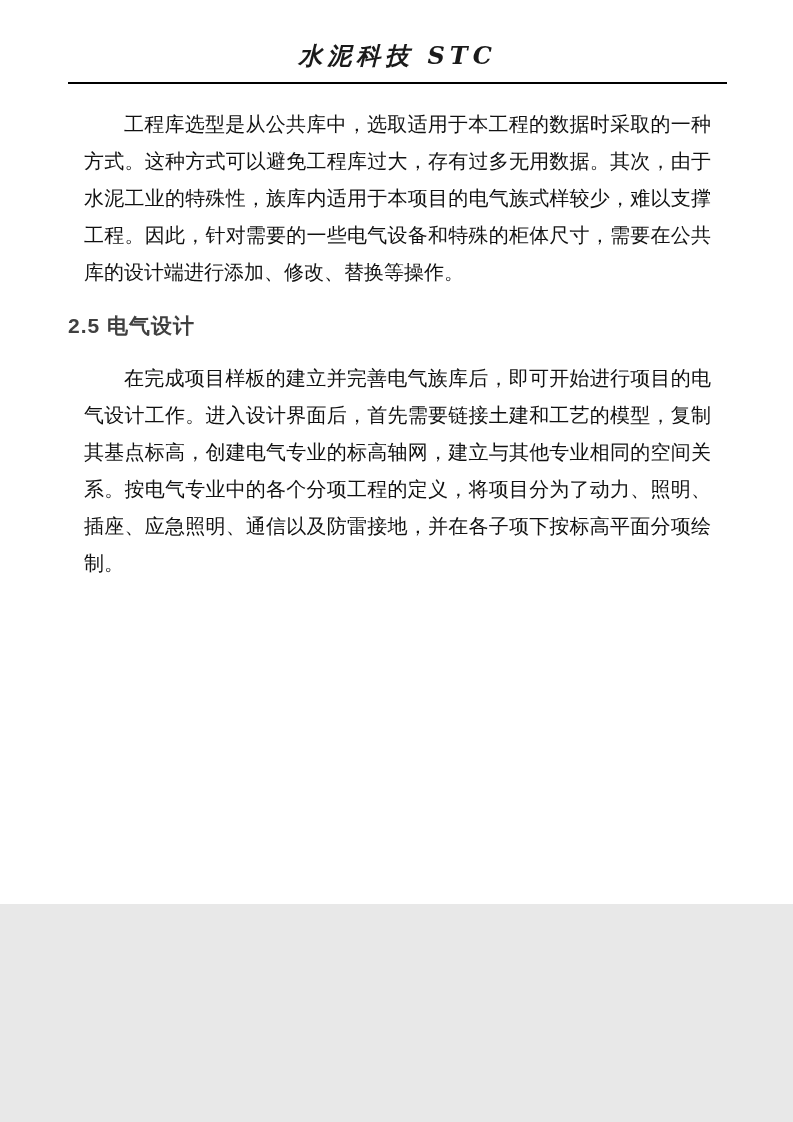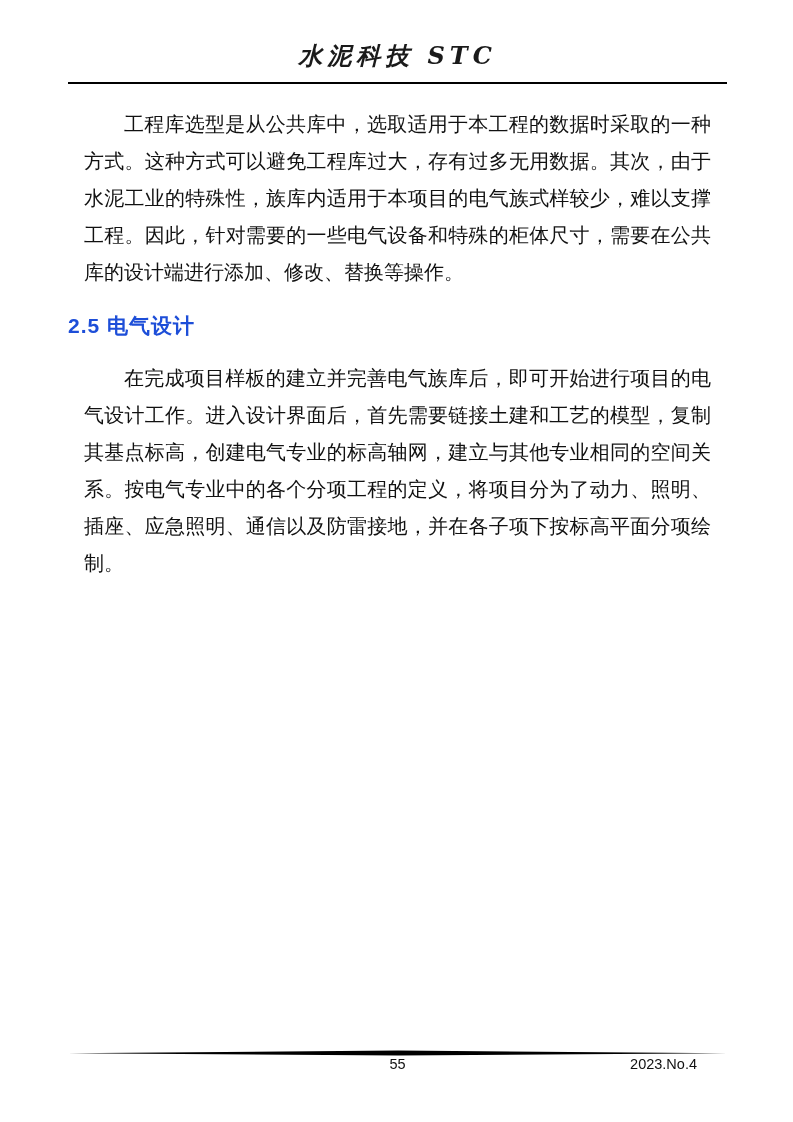--- a/index.html
+++ b/index.html
@@ -1,20 +1,20 @@
 <!DOCTYPE html>
 <html><head>
 <meta charset="utf-8">
 <style>
   * { box-sizing: border-box; }
   html, body { margin: 0; padding: 0; background: #e8e8e8; }
   .page {
     position: relative;
     width: 793px;
-    height: 1122px;
+    height: 904px;
     margin: 0 auto;
     background: #ffffff;
     color: #000000;
     font-family: "Liberation Serif", "DejaVu Serif", serif;
     overflow: hidden;
   }
   .page-header {
     position: absolute;
     top: 40px;
     left: 68px;
@@ -53,21 +53,21 @@
     text-indent: 2em;
   }
   .section-heading {
     margin: 0;
     font-family: "Liberation Sans", "DejaVu Sans", sans-serif;
     font-weight: bold;
     font-size: 21px;
     line-height: 37px;
     text-indent: 0;
     letter-spacing: 1px;
-    color: #1d4ed8;
+    color: #404040;
   }
   .footer-rule {
     position: absolute;
     top: 1050px;
     left: 68px;
     width: 659px;
     height: 6px;
   }
   .page-footer {
     position: absolute;

